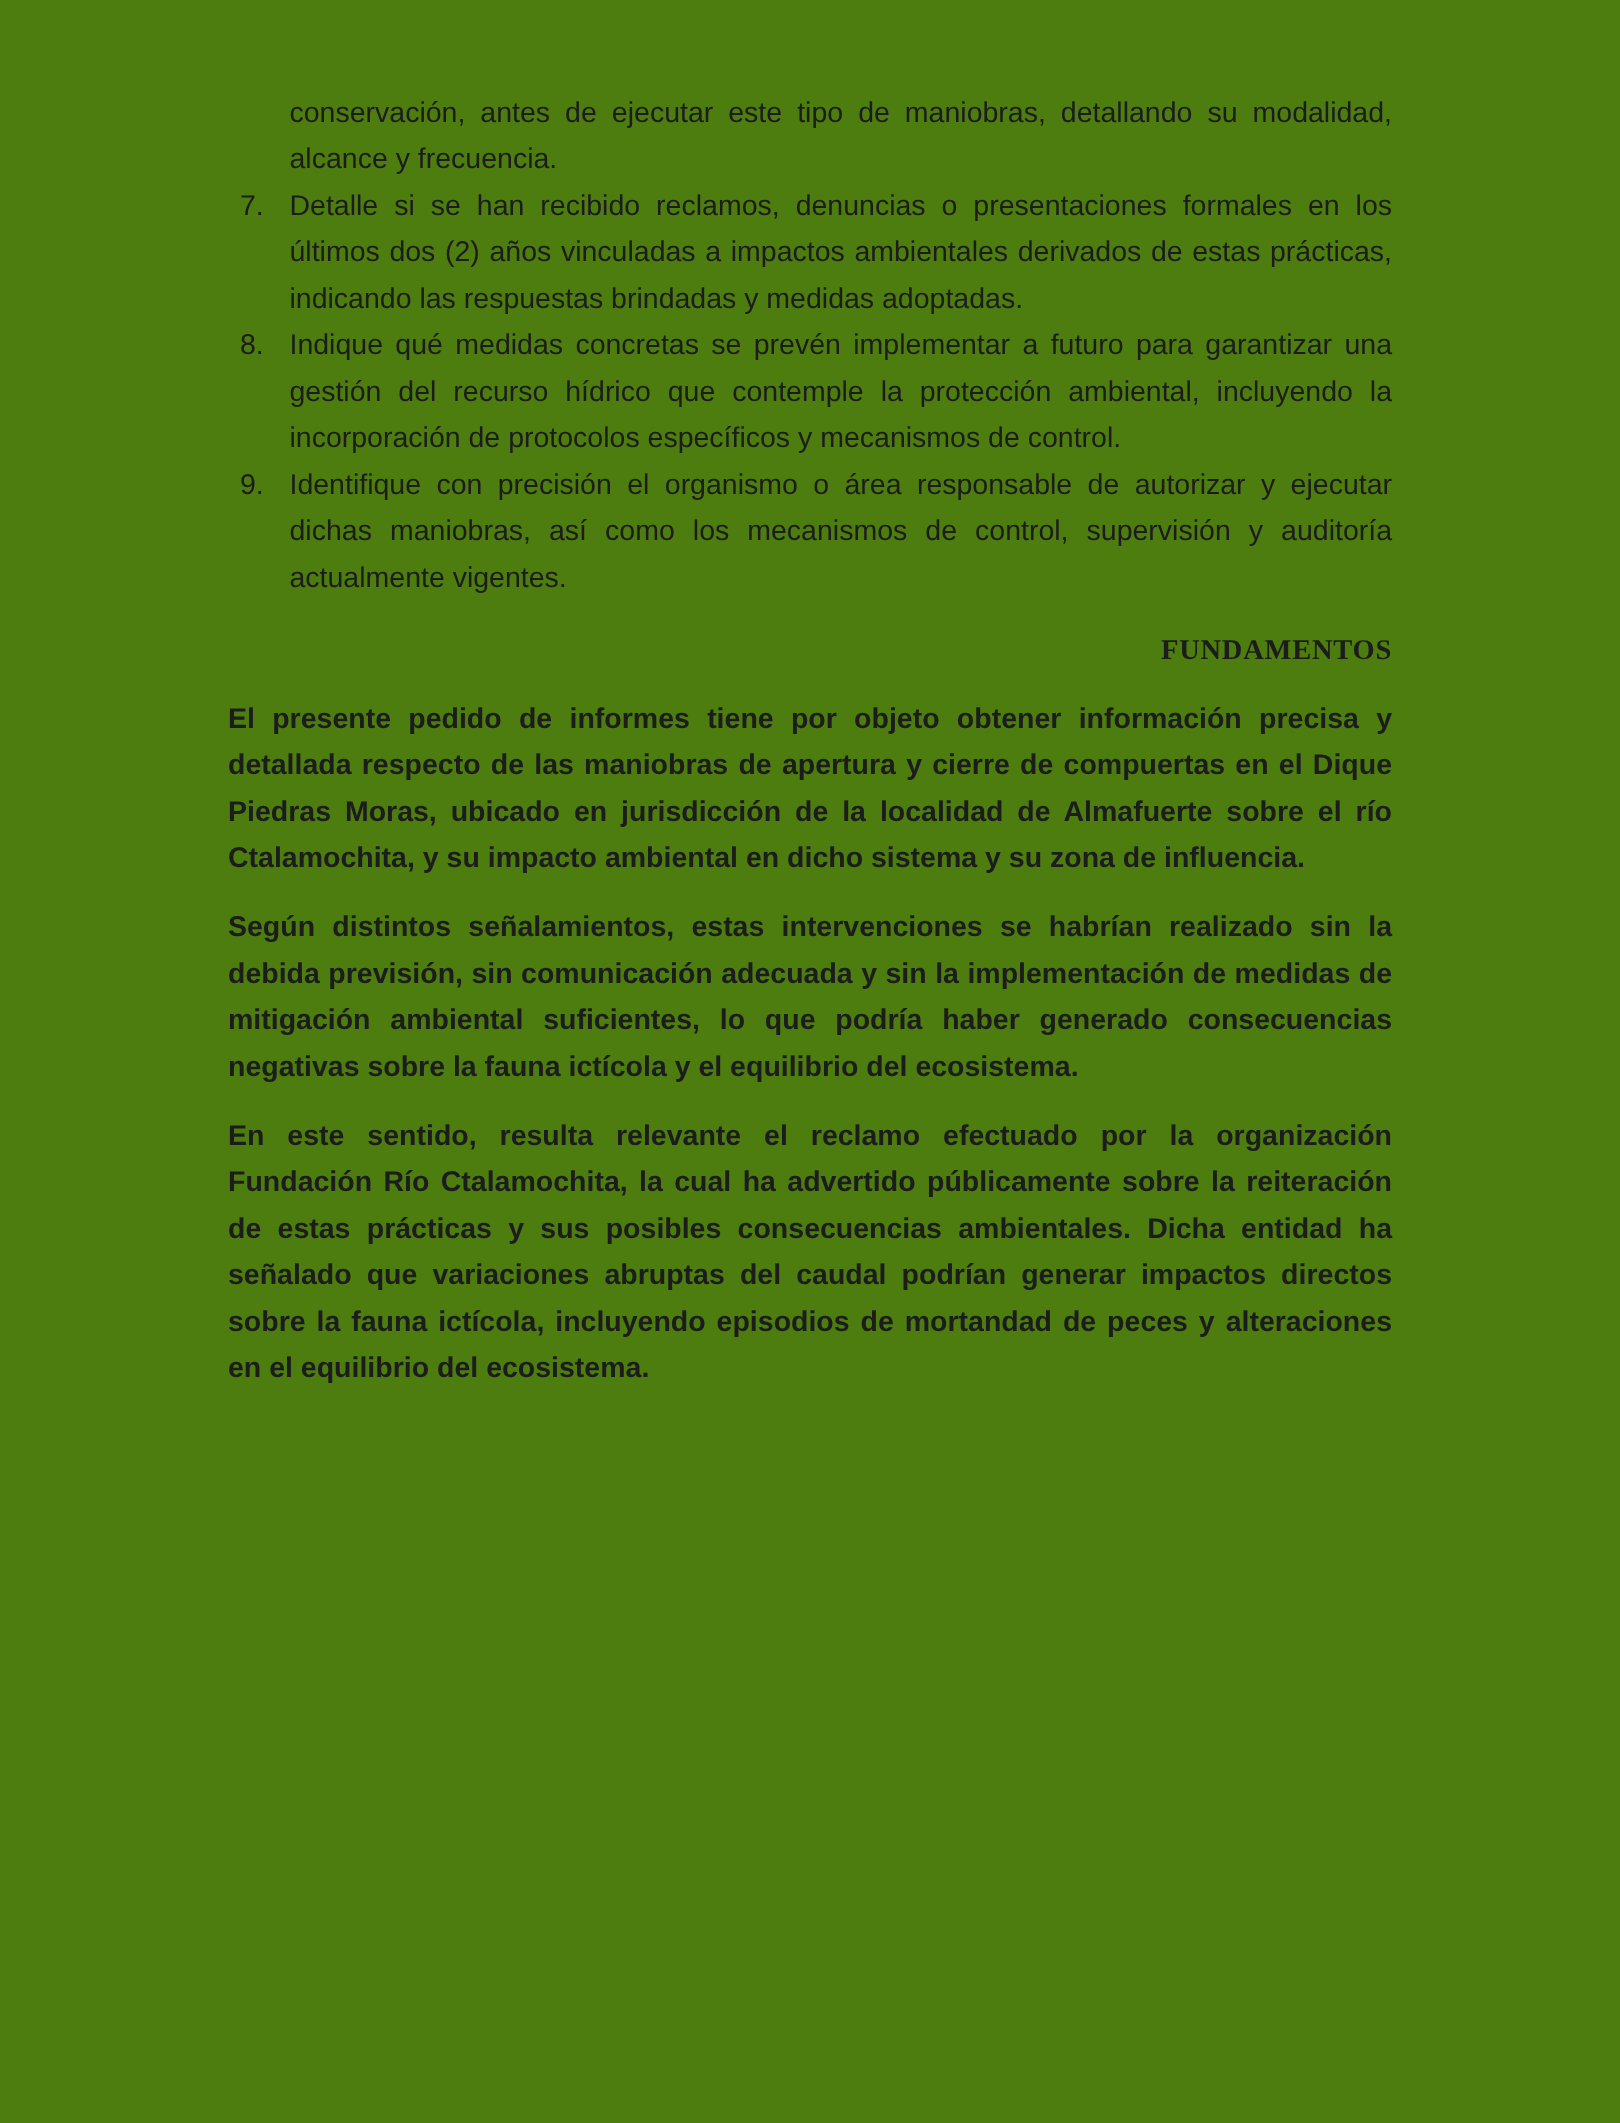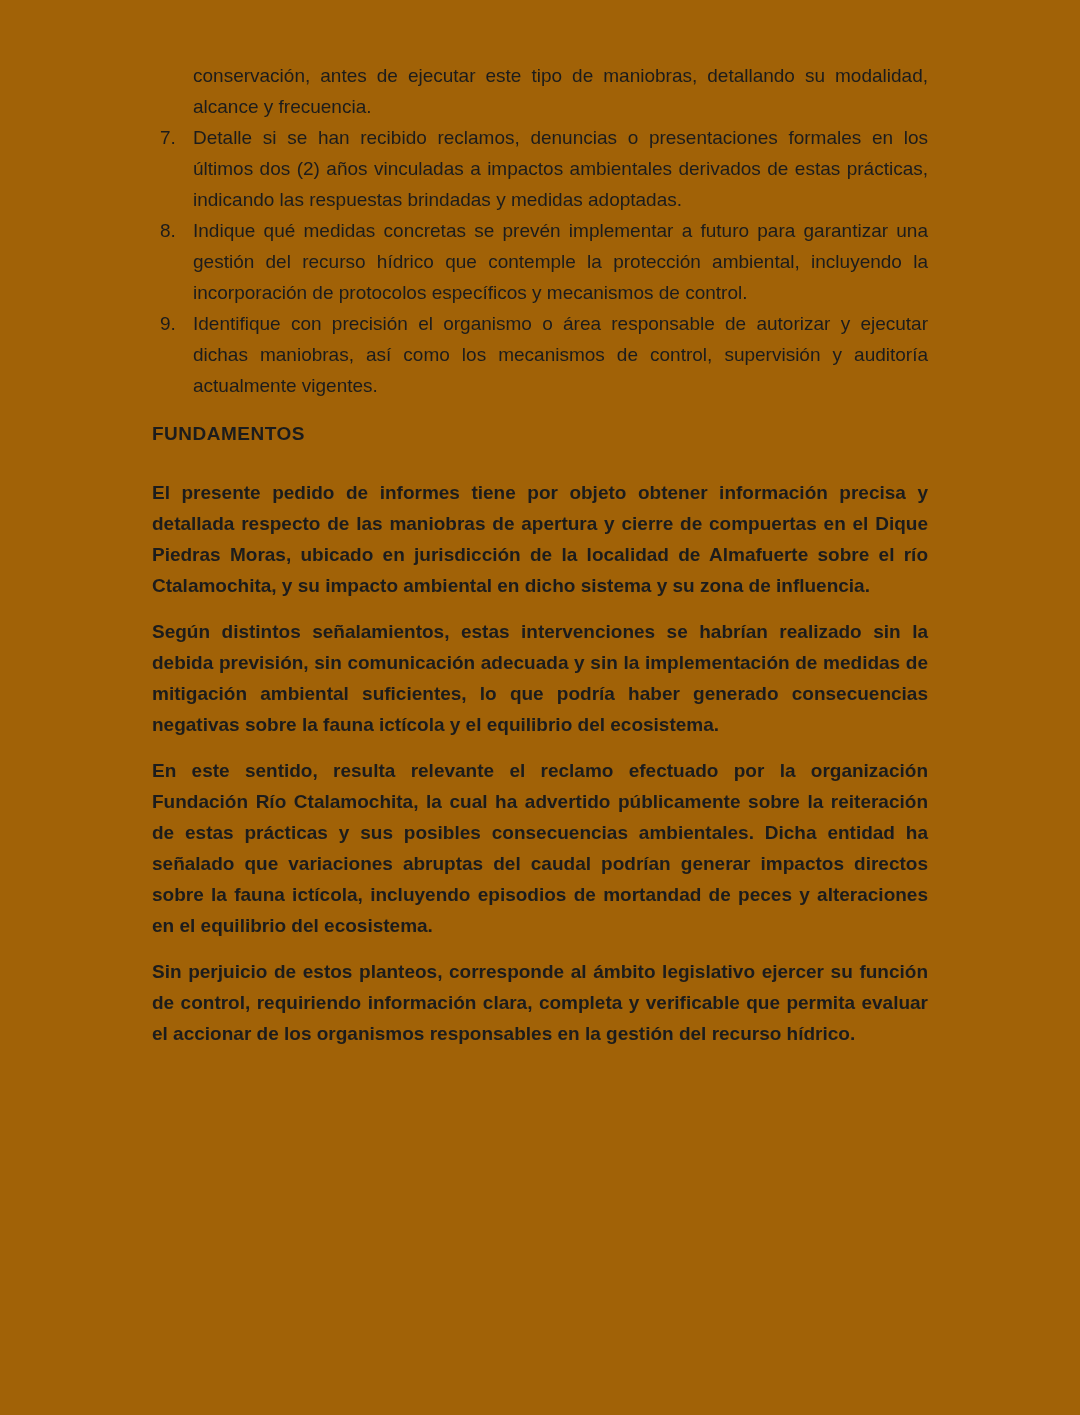--- a/index.html
+++ b/index.html
@@ -5,46 +5,47 @@
   html, body {
     margin: 0;
     padding: 0;
     background: #ffffff;
   }
   .page {
     position: relative;
     width: 1080px;
     height: 1415px;
     box-sizing: border-box;
-    background: #a16207;
+    background: #4d7c0f;
     padding: 60px 152px 0 152px;
     font-family: "Liberation Sans", "DejaVu Sans", sans-serif;
     font-size: 19px;
     line-height: 31px;
     color: #1c1c1c;
     overflow: hidden;
   }
   .list-item {
     position: relative;
     padding-left: 41px;
     text-align: justify;
   }
   .list-item .num {
     position: absolute;
     left: 8px;
     top: 0;
     text-align: left;
   }
   .heading {
-    margin: 17px 0 28px 0;
+    margin: 17px 0 15px 0;
     font-size: 19px;
     font-weight: bold;
-    text-align: left;
+    text-align: right;
     letter-spacing: 0.5px;
     line-height: 31px;
+    font-family: Liberation Serif, serif;
   }
   .para {
     margin: 0 0 15px 0;
     text-align: justify;
     font-weight: bold;
   }
 </style>
 </head>
 <body>
 
@@ -75,16 +76,15 @@
 
   <h2 class="heading">FUNDAMENTOS</h2>
 
   <p class="para">El presente pedido de informes tiene por objeto obtener información precisa y detallada respecto de las maniobras de apertura y cierre de compuertas en el Dique Piedras Moras, ubicado en jurisdicción de la localidad de Almafuerte sobre el río Ctalamochita, y su impacto ambiental en dicho sistema y su zona de influencia.</p>
 
 
   <p class="para">Según distintos señalamientos, estas intervenciones se habrían realizado sin la debida previsión, sin comunicación adecuada y sin la implementación de medidas de mitigación ambiental suficientes, lo que podría haber generado consecuencias negativas sobre la fauna ictícola y el equilibrio del ecosistema.</p>
 
   <p class="para">En este sentido, resulta relevante el reclamo efectuado por la organización Fundación Río Ctalamochita, la cual ha advertido públicamente sobre la reiteración de estas prácticas y sus posibles consecuencias ambientales. Dicha entidad ha señalado que variaciones abruptas del caudal podrían generar impactos directos sobre la fauna ictícola, incluyendo episodios de mortandad de peces y alteraciones en el equilibrio del ecosistema.</p>
 
-  <p class="para">Sin perjuicio de estos planteos, corresponde al ámbito legislativo ejercer su función de control, requiriendo información clara, completa y verificable que permita evaluar el accionar de los organismos responsables en la gestión del recurso hídrico.</p>
 
 
 </div>
 
 </body></html>

